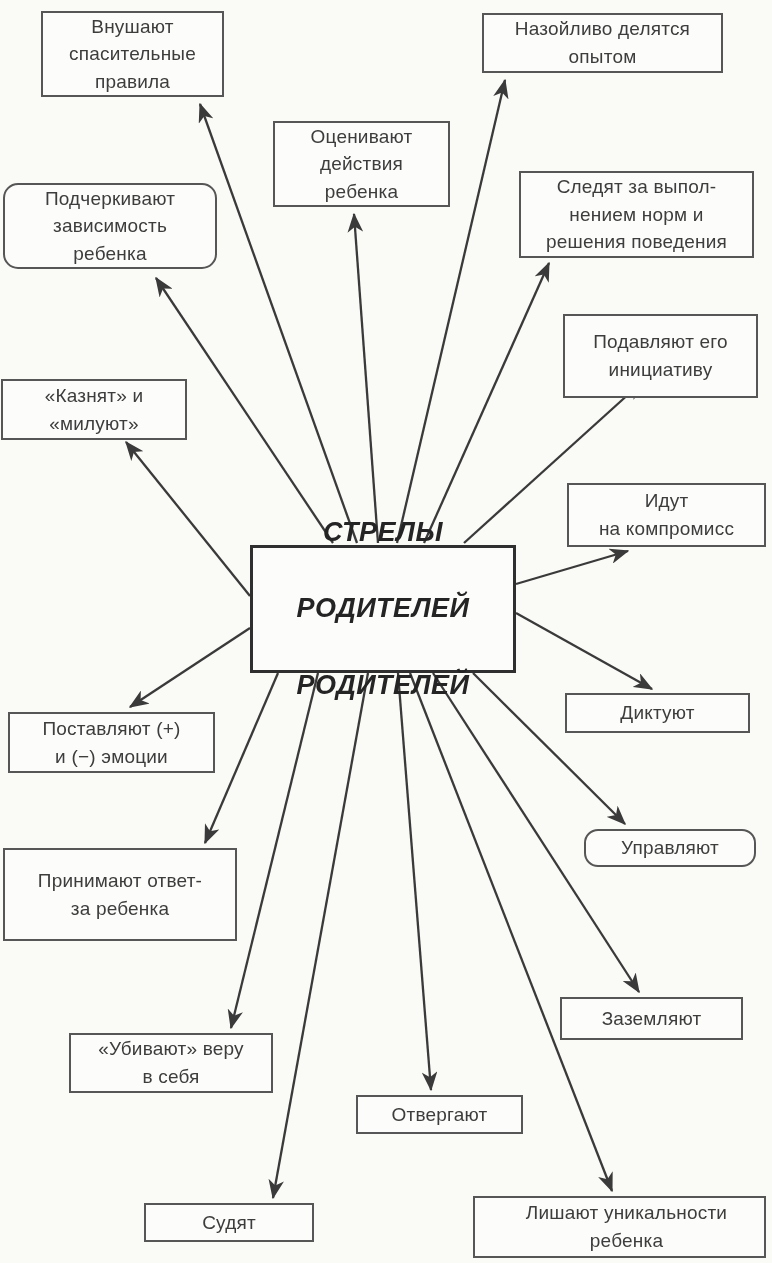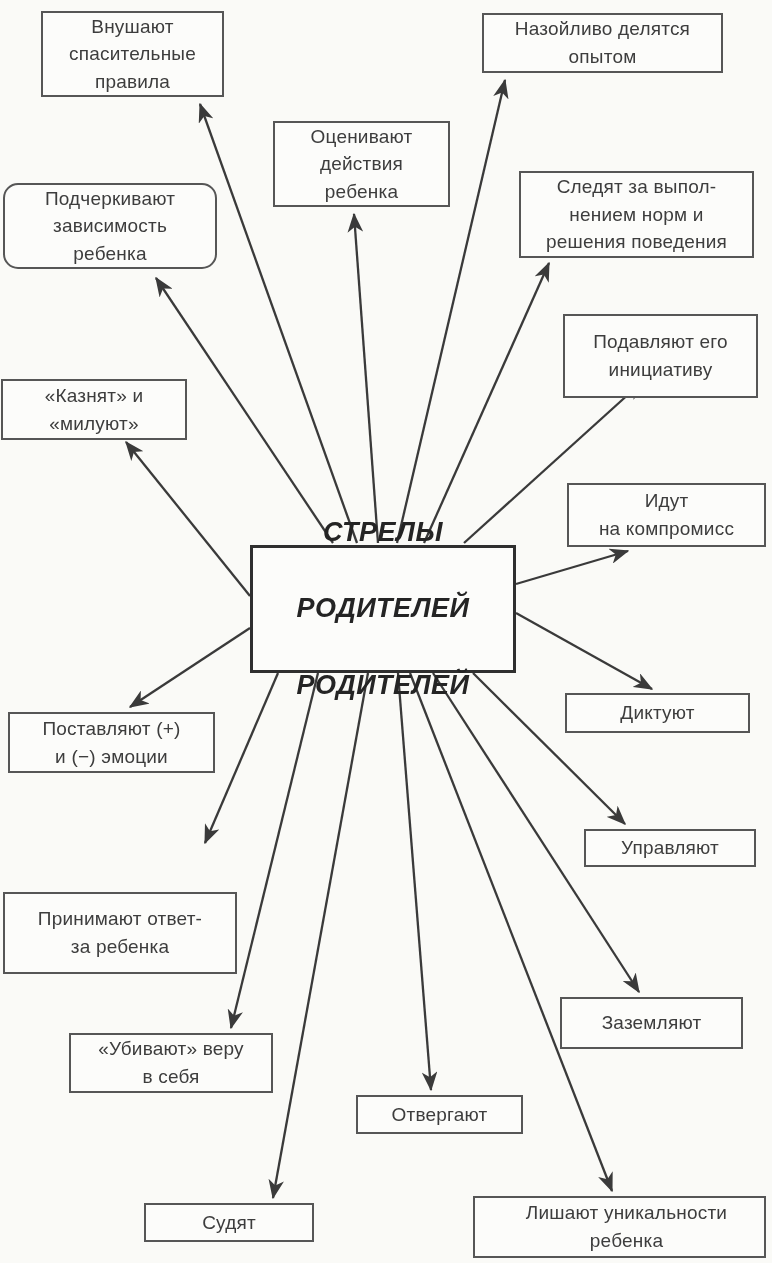--- a/index.html
+++ b/index.html
@@ -100,41 +100,41 @@
         <div class="ln">Подавляют его</div>
         <div class="ln">инициативу</div>
       </div>
       <div class="node" style="left: 567px; top: 483px; width: 199px; height: 64px;">
         <div class="ln">Идут</div>
         <div class="ln">на компромисс</div>
       </div>
       <div class="node" style="left: 565px; top: 693px; width: 185px; height: 40px;">
         <div class="ln">Диктуют</div>
       </div>
-      <div class="node" style="left: 584px; top: 829px; width: 172px; height: 38px;">
+      <div class="node" style="left: 584px; top: 829px; width: 172px; height: 38px; border-radius: 14px;">
         <div class="ln">Управляют</div>
       </div>
-      <div class="node" style="left: 560px; top: 997px; width: 183px; height: 52px; justify-content: center;">
+      <div class="node" style="left: 560px; top: 997px; width: 183px; height: 43px; justify-content: center;">
         <div class="ln">Заземляют</div>
       </div>
       <div class="node" style="left: 473px; top: 1196px; width: 293px; height: 62px; padding-left: 14px;">
         <div class="ln">Лишают уникальности</div>
         <div class="ln">ребенка</div>
       </div>
       <div class="node" style="left: 356px; top: 1095px; width: 167px; height: 39px;">
         <div class="ln">Отвергают</div>
       </div>
       <div class="node" style="left: 144px; top: 1203px; width: 170px; height: 39px;">
         <div class="ln">Судят</div>
       </div>
       <div class="node" style="left: 69px; top: 1033px; width: 204px; height: 60px;">
         <div class="ln">«Убивают» веру</div>
         <div class="ln">в себя</div>
       </div>
-      <div class="node" style="left: 3px; top: 892px; width: 234px; height: 82px;">
+      <div class="node" style="left: 3px; top: 848px; width: 234px; height: 93px;">
         <div class="ln">Принимают ответ-</div>
         <div class="ln">за ребенка</div>
       </div>
       <div class="node" style="left: 8px; top: 712px; width: 207px; height: 61px;">
         <div class="ln">Поставляют (+)</div>
         <div class="ln">и (−) эмоции</div>
       </div>
       <div class="node" style="left: 1px; top: 379px; width: 186px; height: 61px;">
         <div class="ln">«Казнят» и</div>
         <div class="ln">«милуют»</div>

